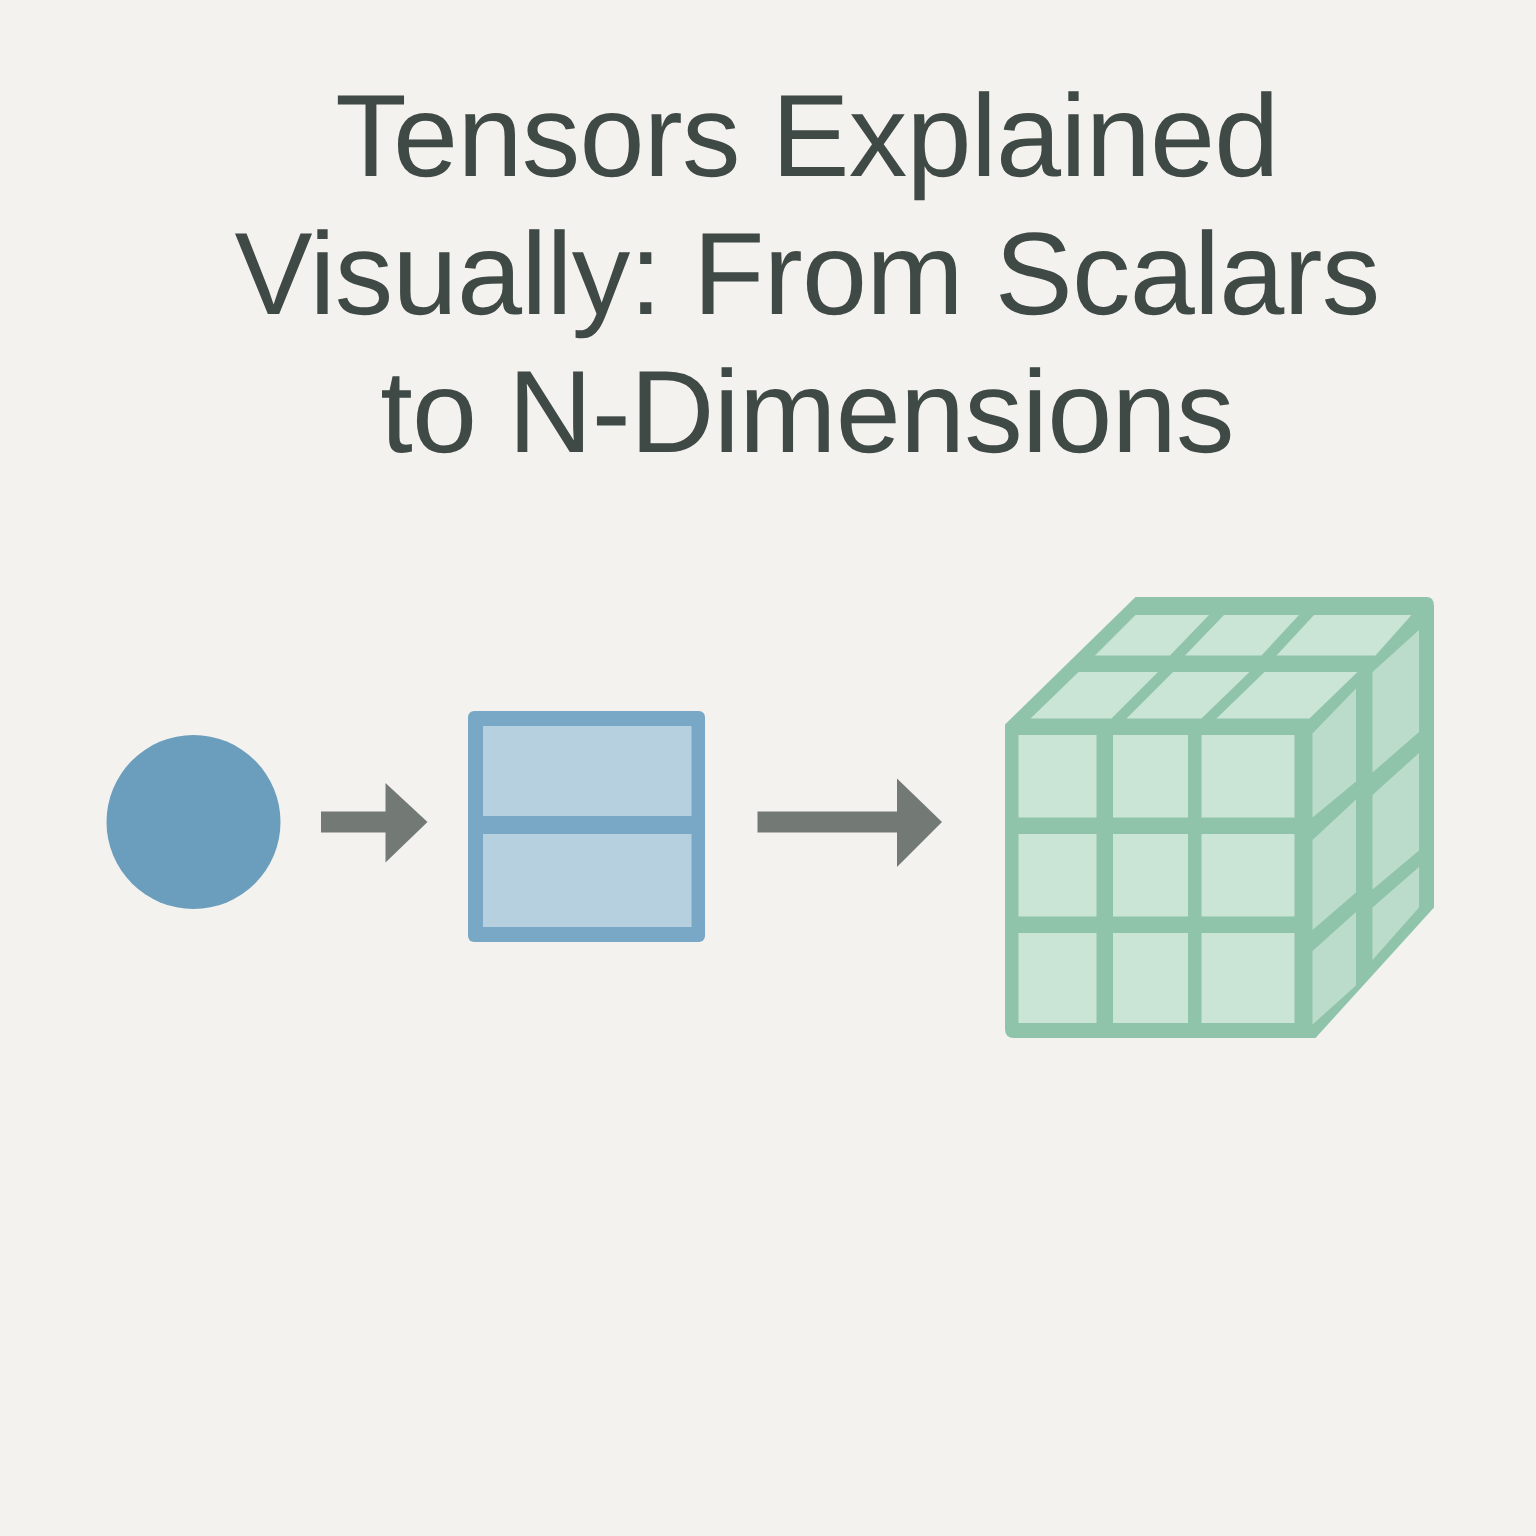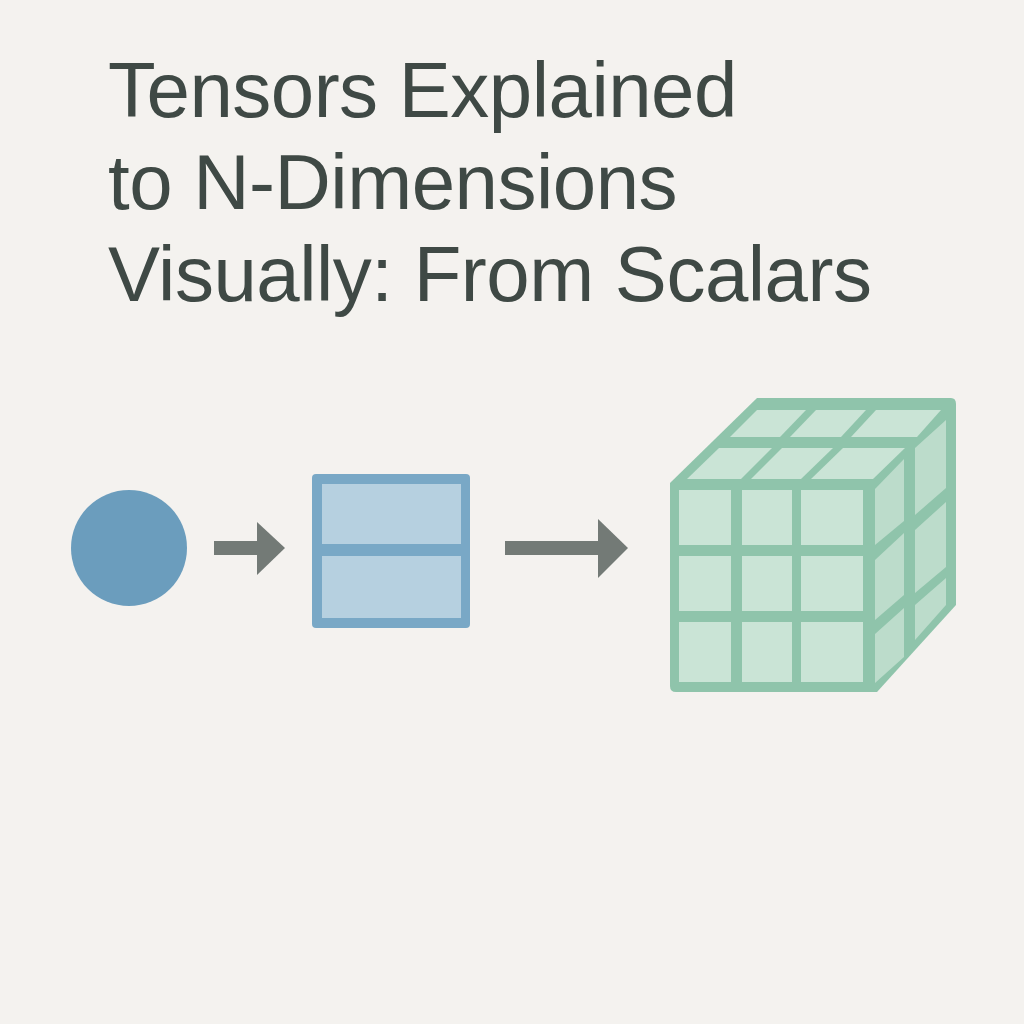--- a/index.html
+++ b/index.html
@@ -15,30 +15,30 @@
     left: 108px; top: 44px;
     width: 860px;
     margin: 0;
     font-family: "Liberation Sans", sans-serif;
     font-weight: 400;
     font-size: 78px;
     line-height: 92px;
     color: #3f4945;
     letter-spacing: -0.5px;
   }
-  .title span { display: block; white-space: nowrap; }
+  .title span { display: block; white-space: nowrap; text-align: center; }
   .diagram { position: absolute; left: 0; top: 0; width: 1024px; height: 1024px; }
 </style>
 </head>
 <body>
 
 <h1 class="title">
   <span>Tensors Explained</span>
+  <span>Visually: From Scalars</span>
   <span>to N-Dimensions</span>
-  <span>Visually: From Scalars</span>
 </h1>
 
 <svg class="diagram" viewBox="0 0 1024 1024" width="1024" height="1024">
 
   <circle cx="129" cy="548" r="58" fill="#6b9dbd"></circle>
 
   <g fill="#737a76">
     <rect x="214" y="541" width="45" height="14"></rect>
     <polygon points="257,522 285,548 257,575"></polygon>
   </g>

